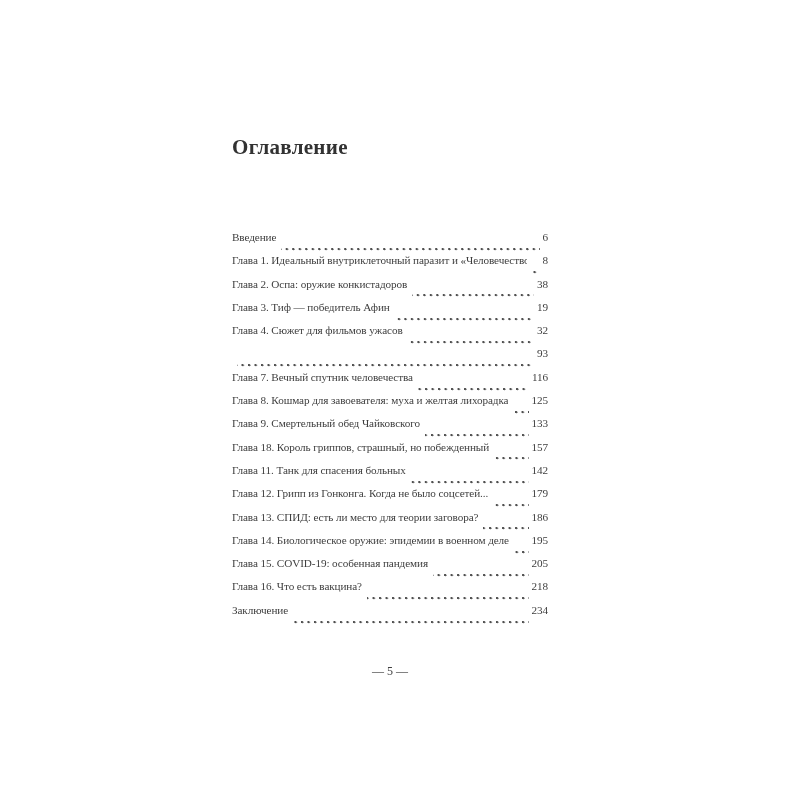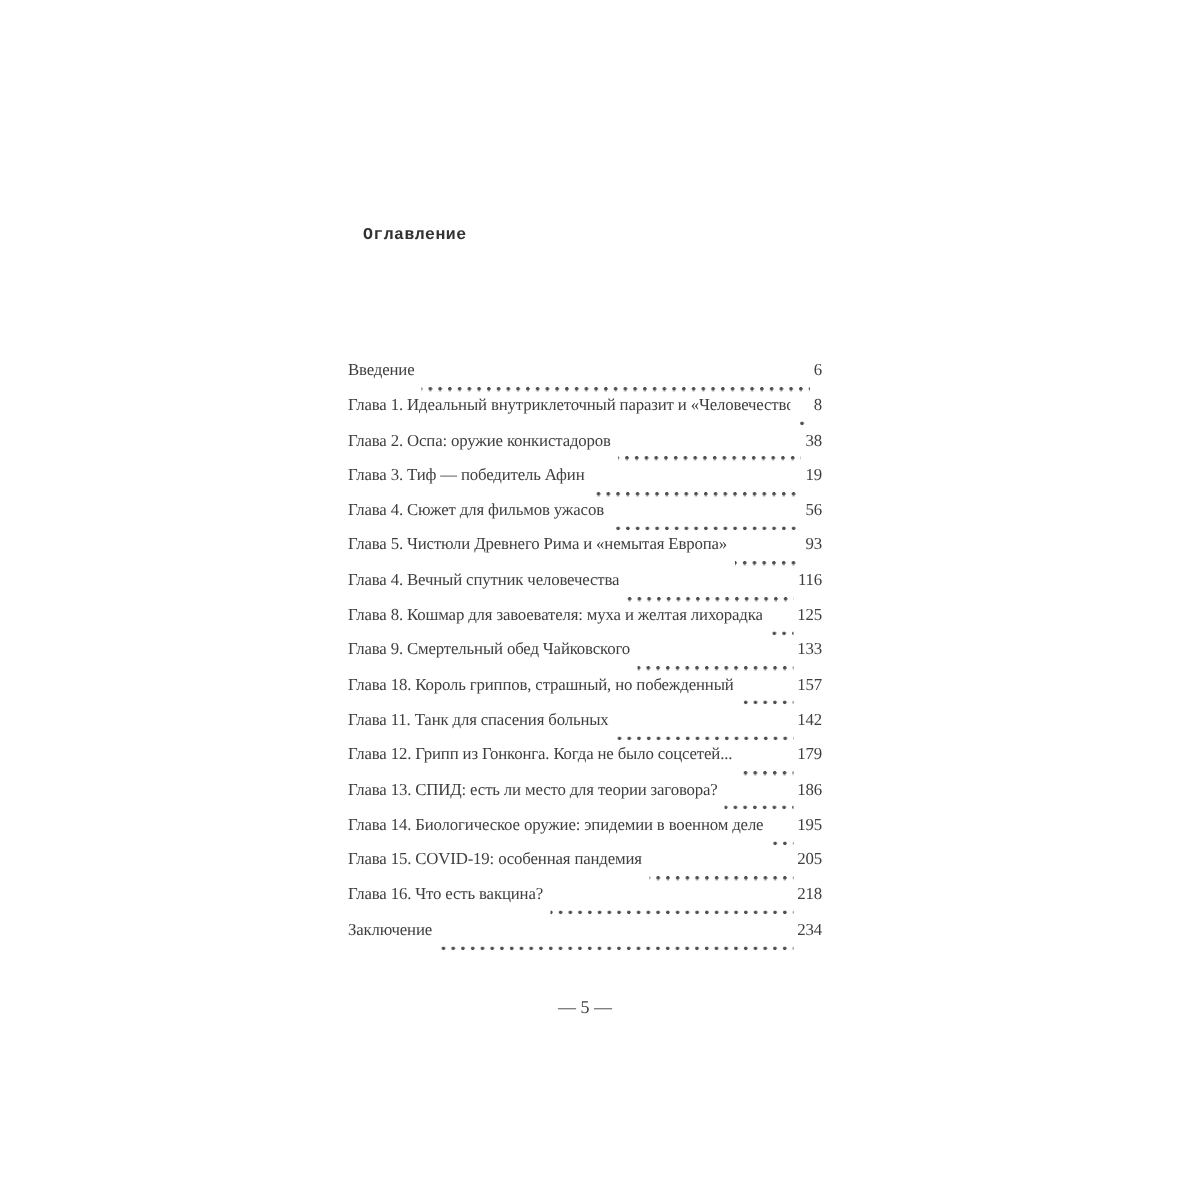--- a/index.html
+++ b/index.html
@@ -17,24 +17,24 @@
     height: 800px;
     background: #ffffff;
   }
   .content {
     position: absolute;
     left: 232px;
     top: 138px;
     width: 316px;
   }
   .heading {
-    margin: 10px;
-    font-family: Liberation Mono, monospace;
+    margin: 0;
+    font-family: Liberation Serif, serif;
     font-weight: 700;
-    font-size: 11px;
+    font-size: 21px;
     line-height: 18px;
     letter-spacing: 0.3px;
     color: #323232;
   }
   .toc {
     margin-top: 75px;
   }
   .toc-row {
     display: flex;
     align-items: baseline;
@@ -101,32 +101,31 @@
 
   <div class="toc-row">
     <span class="toc-title">Глава 3. Тиф — победитель Афин</span>
     <span class="toc-leader"></span>
     <span class="toc-page">19</span>
   </div>
 
   <div class="toc-row">
     <span class="toc-title">Глава 4. Сюжет для фильмов ужасов</span>
     <span class="toc-leader"></span>
-    <span class="toc-page">56</span>
+    <span class="toc-page">32</span>
   </div>
 
   <div class="toc-row">
-    <span class="toc-title">Глава 5. Чистюли Древнего Рима и «немытая Европа»</span>
     <span class="toc-leader"></span>
     <span class="toc-page">93</span>
   </div>
 
 
   <div class="toc-row">
-    <span class="toc-title">Глава 4. Вечный спутник человечества</span>
+    <span class="toc-title">Глава 7. Вечный спутник человечества</span>
     <span class="toc-leader"></span>
     <span class="toc-page">116</span>
   </div>
 
   <div class="toc-row">
     <span class="toc-title">Глава 8. Кошмар для завоевателя: муха и желтая лихорадка</span>
     <span class="toc-leader"></span>
     <span class="toc-page">125</span>
   </div>
 

